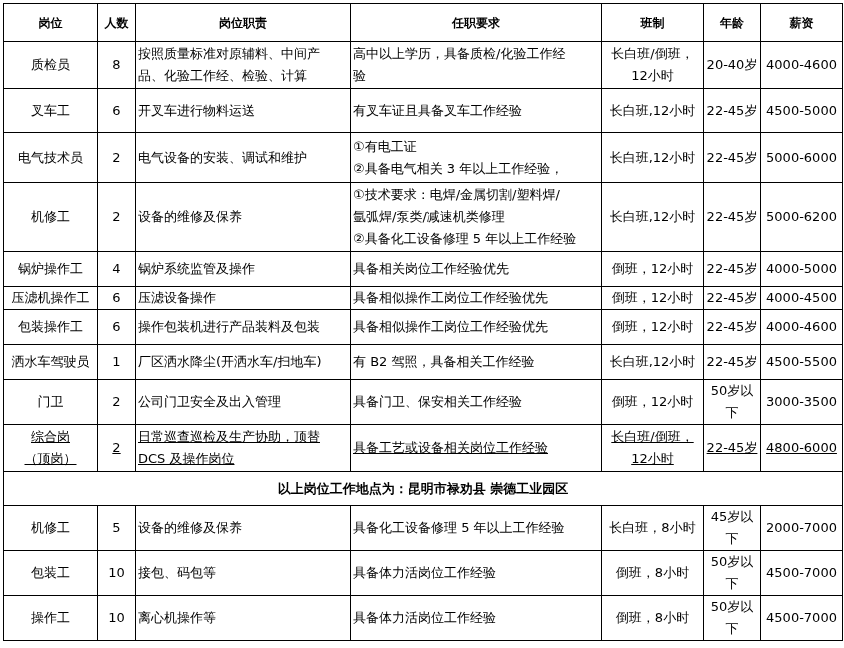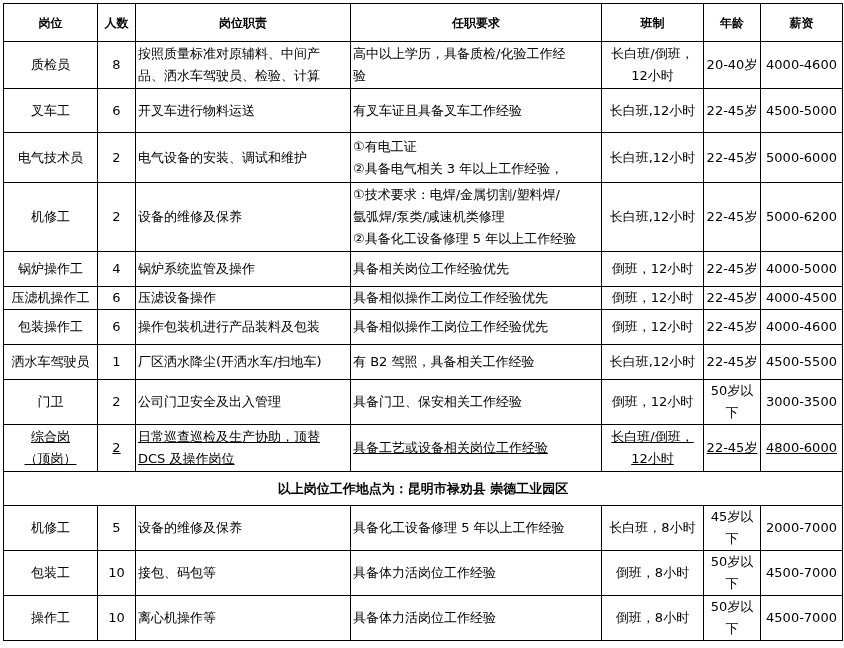--- a/index.html
+++ b/index.html
@@ -41,21 +41,21 @@
     </tr>
   </thead>
   <tbody id="body1">
       <tr style="height: 47px;">
         <td class="c">
           <span class="line">质检员</span>
         </td>
         <td class="c">8</td>
         <td class="l">
           <span class="line">按照质量标准对原辅料、中间产</span>
-          <span class="line">品、洒水车驾驶员、检验、计算</span>
+          <span class="line">品、化验工作经、检验、计算</span>
         </td>
         <td class="l">
           <span class="line">高中以上学历，具备质检/化验工作经</span>
           <span class="line">验</span>
         </td>
         <td class="c">
           <span class="line">长白班/倒班，</span>
           <span class="line">12小时</span>
         </td>
         <td class="c sm">20-40岁</td>

